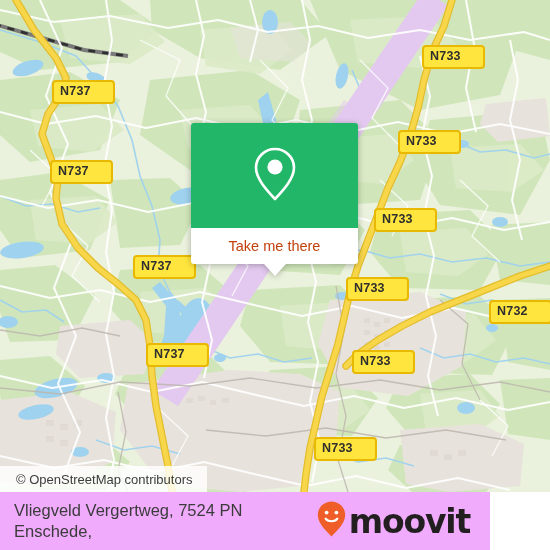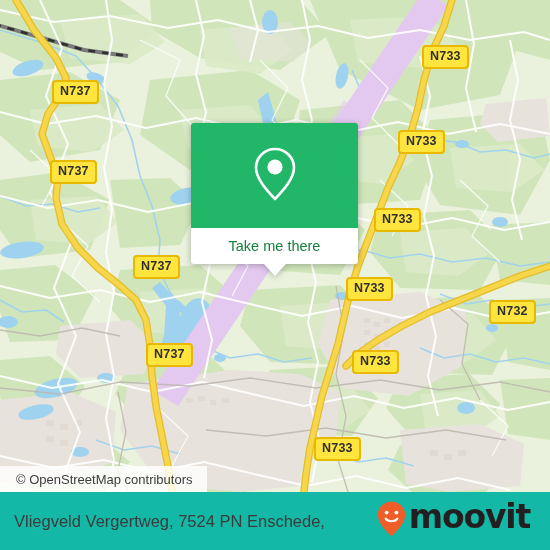--- a/index.html
+++ b/index.html
@@ -41,21 +41,21 @@
   .shield {
     position: absolute;
     background: #ffe53d;
     border: 2px solid #e8b900;
     border-radius: 4px;
     color: #2f2f2f;
     font-family: "Liberation Sans", sans-serif;
     font-size: 12.5px;
     font-weight: bold;
     line-height: 1;
-    padding: 3px 6px 4px 6px;
+    padding: 3px 22px 4px 6px;
     letter-spacing: 0.2px;
     white-space: nowrap;
     box-sizing: border-box;
     text-align: center;
   }
 
   
   #popup {
     position: absolute;
     left: 191px;
@@ -75,21 +75,21 @@
   }
   #popup-label {
     position: relative;
     width: 167px;
     height: 36px;
     background: #ffffff;
     border-radius: 0 0 3px 3px;
     display: flex;
     align-items: center;
     justify-content: center;
-    color: #15803d;
+    color: #c2410c;
     font-size: 14.5px;
     font-family: "Liberation Sans", sans-serif;
   }
   #popup-tail {
     position: absolute;
     left: 73px;
     top: 141px;
     width: 0; height: 0;
     border-left: 11px solid transparent;
     border-right: 11px solid transparent;
@@ -112,38 +112,39 @@
     font-family: "Liberation Sans", sans-serif;
     z-index: 30;
     box-sizing: border-box;
   }
 
   
   #footer {
     position: absolute;
     left: 0;
     top: 492px;
-    width: 550px;
+    width: 490px;
     height: 58px;
-    background: #14b8a6;
+    background: #f0abfc;
     display: flex;
     align-items: center;
     box-sizing: border-box;
     padding: 0 14px 0 14px;
   }
   #footer-address {
     flex: 1;
     color: #3b3b3b;
     font-size: 16.5px;
     line-height: 21px;
     font-family: "Liberation Sans", sans-serif;
     max-width: 360px;
   }
   #brand {
     display: flex;
+    align-items: center;
     gap: 2px;
     margin-left: auto;
     padding-right: 6px;
   }
   #brand-wordmark {
     color: #231f20;
     font-size: 33px;
     font-weight: bold;
     letter-spacing: -1.2px;
     font-family: "DejaVu Sans", sans-serif;

